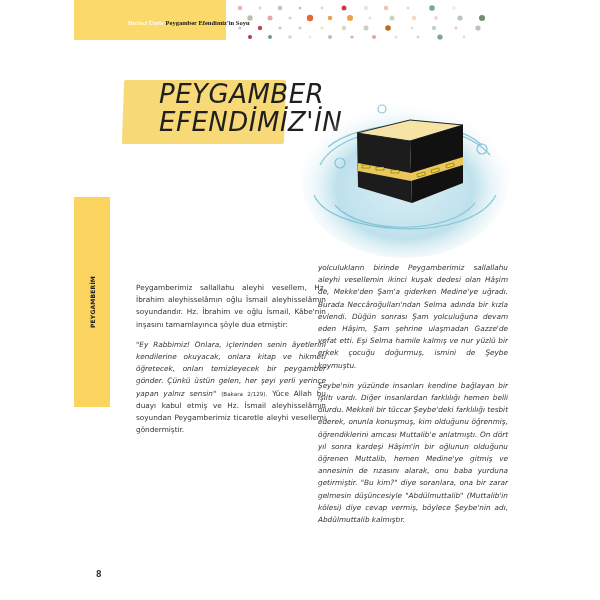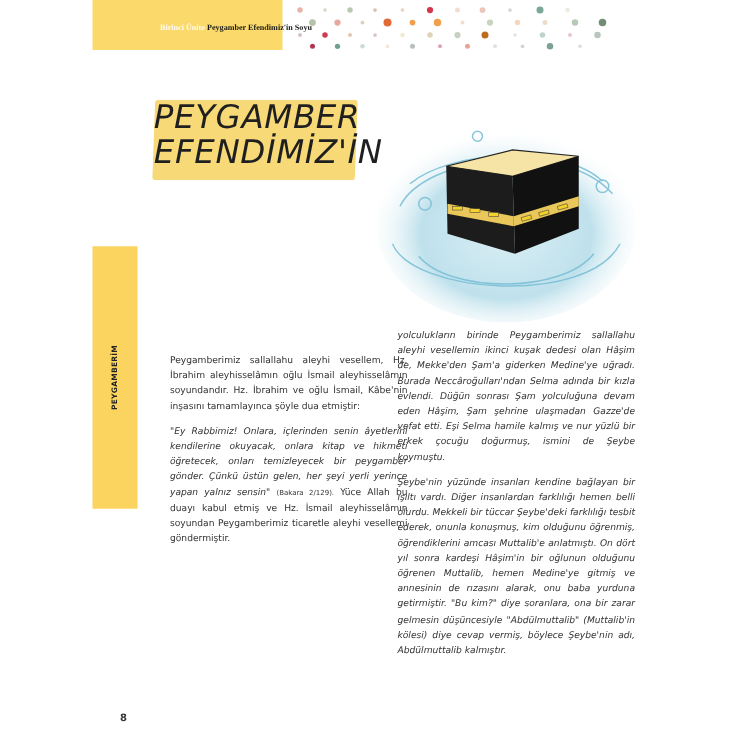--- a/index.html
+++ b/index.html
@@ -2,21 +2,21 @@
 <html><head>
   <meta charset="utf-8">
   <style>
     html, body { margin: 0; padding: 0; background: #ffffff; }
     body { width: 600px; height: 600px; position: relative; overflow: hidden; font-family: "DejaVu Sans", sans-serif; color: #2b2b2b; }
     .header-band { position: absolute; left: 74px; top: 0; width: 152px; height: 40px; background: #fbd96a; }
     .header-text { position: absolute; left: 128px; top: 19px; font-size: 6.5px; font-weight: bold; white-space: nowrap; font-family: Liberation Serif, serif; }
     .header-text .unit { color: #ffffff; opacity: 0.9; }
     .header-text .chap { color: #1a1a1a; }
     .dots { position: absolute; left: 226px; top: 0; width: 300px; height: 42px; }
-    .title-wrap { position: absolute; left: 123px; top: 80px; }
+    .title-wrap { position: absolute; left: 123px; top: 80px; padding-left: 36px; }
     .title-hl { position: absolute; left: 123px; top: 80px; width: 162px; height: 64px; background: #f7d977; transform: skew(-2deg); border-radius: 2px; }
     .title-line { font-family: "DejaVu Sans", sans-serif; font-style: italic; font-size: 26px; line-height: 28px; letter-spacing: 0.5px; color: #1f1f1f; font-weight: normal; position: relative; }
     .title-line.bold { font-weight: bold; font-size: 25px; }
     .kaaba-art { position: absolute; left: 300px; top: 85px; width: 210px; height: 175px; }
     .side-stripe { position: absolute; left: 74px; top: 197px; width: 36px; height: 210px; background: #fbd460; }
     .side-label { position: absolute; left: 92px; top: 302px; transform: translate(-50%, -50%) rotate(-90deg); font-size: 6px; font-weight: bold; color: #222; white-space: nowrap; letter-spacing: 0.2px; }
     .col { position: absolute; top: 282px; width: 190px; font-size: 7.3px; line-height: 12.2px; text-align: justify; color: #333; }
     .col p { margin: 0 0 8px 0; }
     .col-left { left: 124px; margin-left: 12px; }
     .col-right { left: 318px; top: 262px; font-style: italic; }

